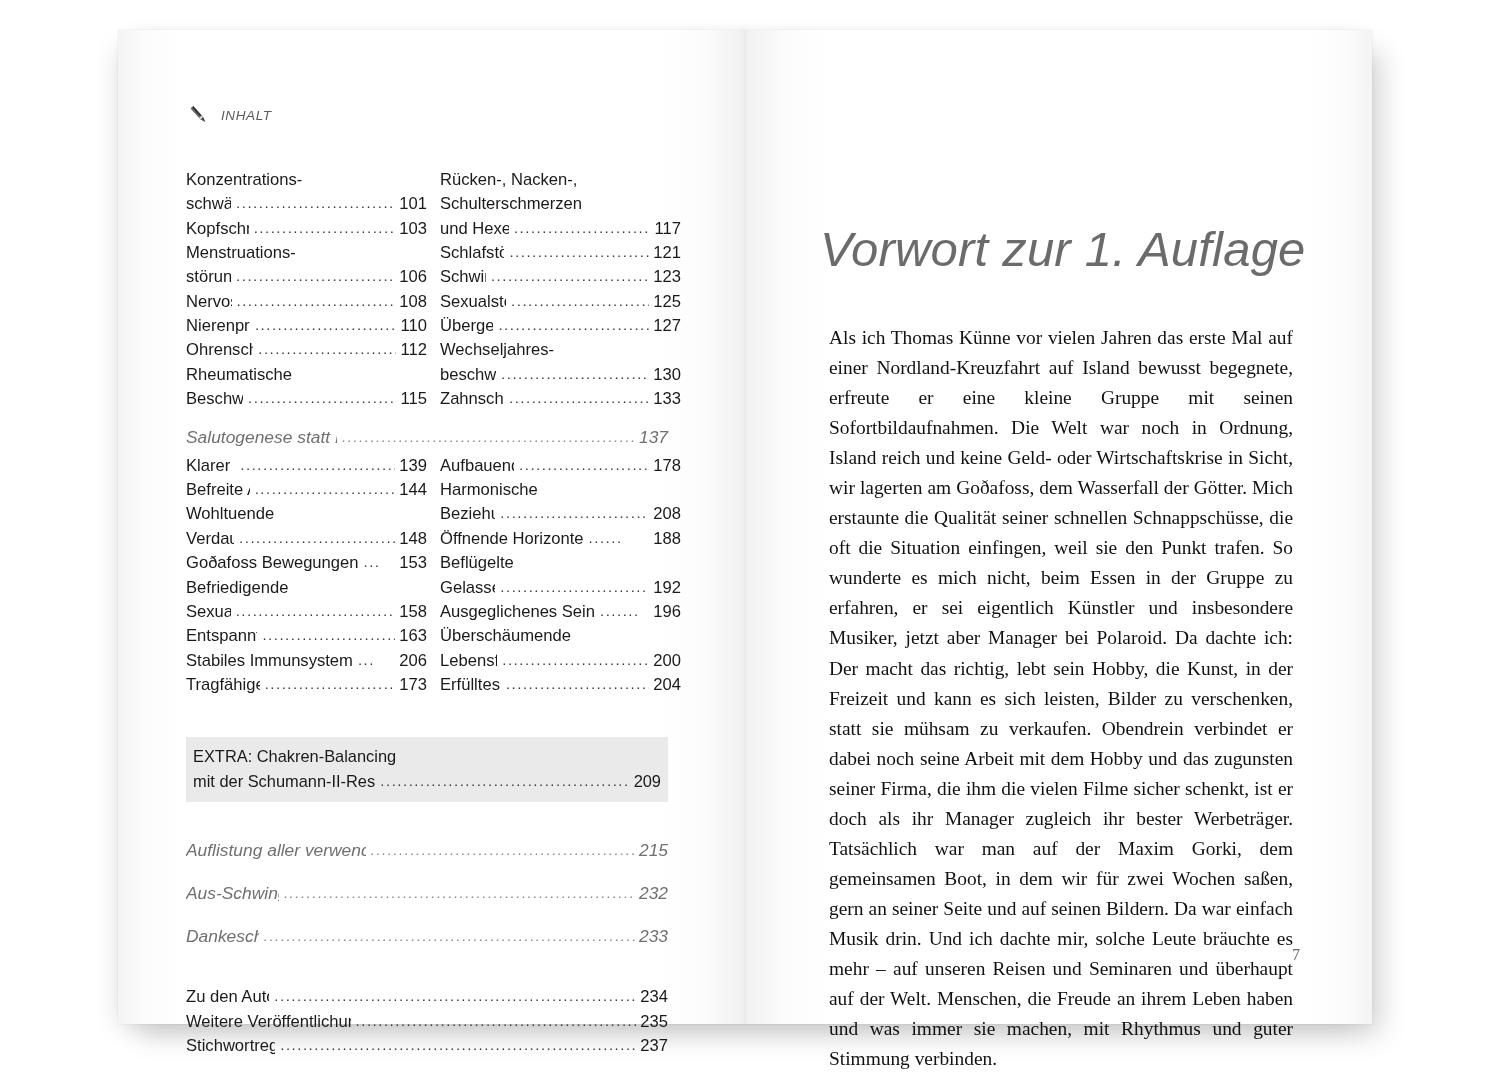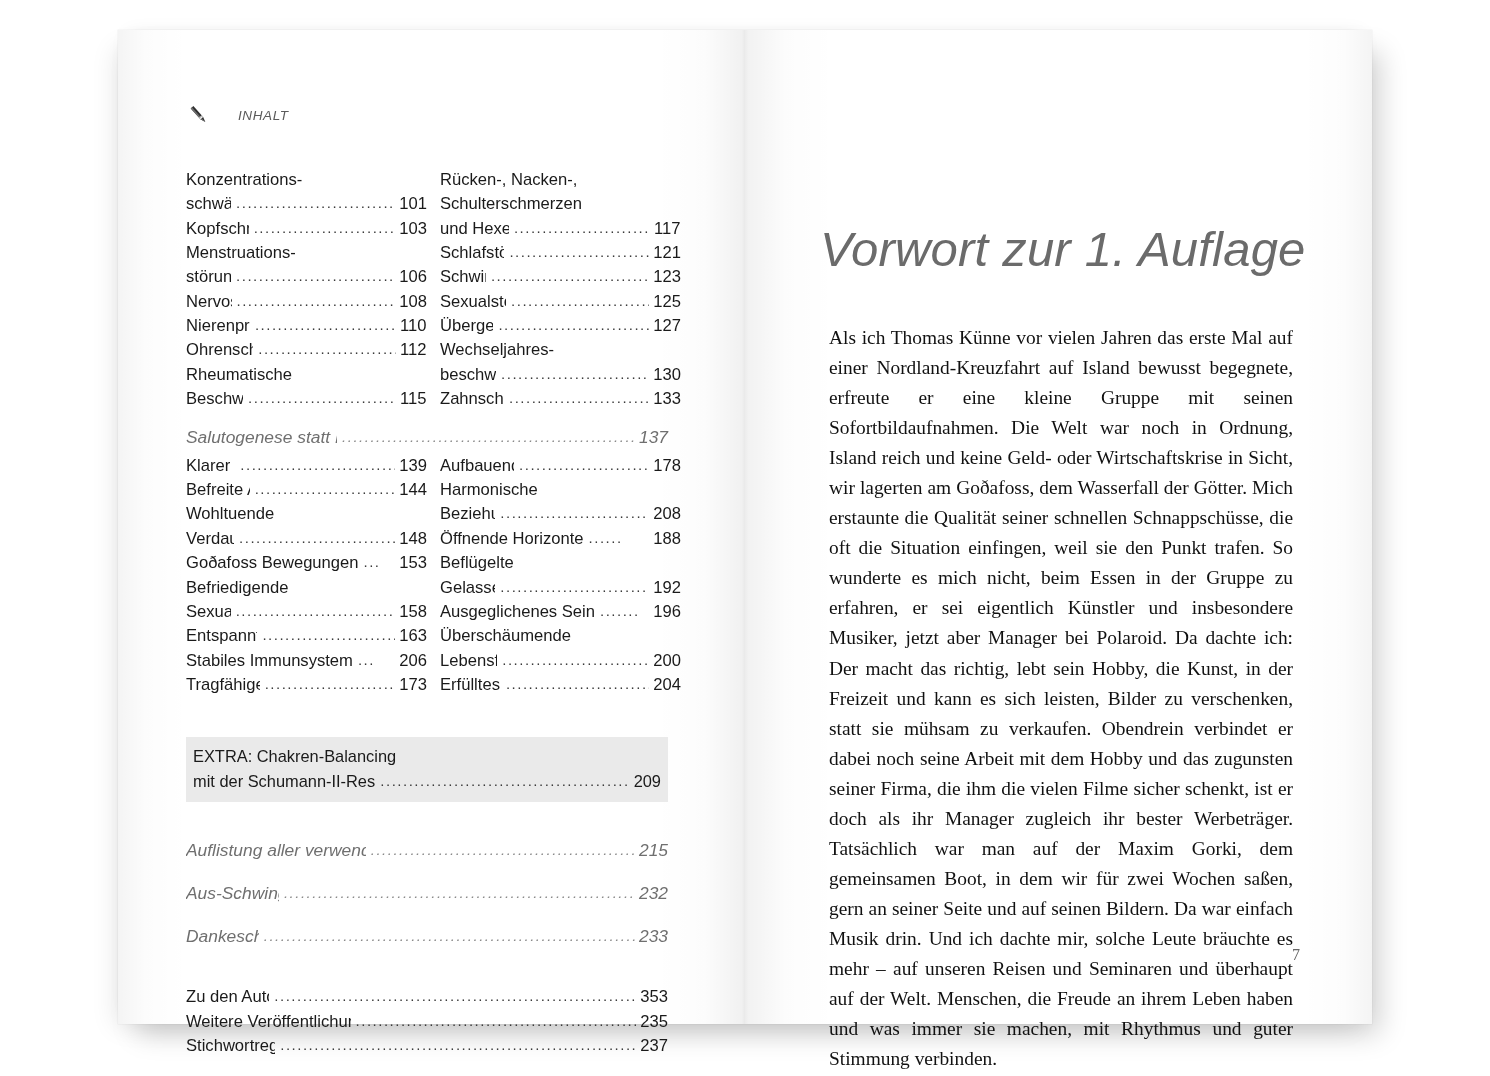--- a/index.html
+++ b/index.html
@@ -72,21 +72,21 @@
     pointer-events: none;
   }
 
   
   #running-head {
     position: absolute;
     left: 68px;
     top: 72px;
     display: flex;
     align-items: center;
-    gap: 26px;
+    gap: 9px;
     z-index: 3;
   }
   #running-head .pen-icon {
     width: 26px;
     height: 26px;
     display: block;
   }
   #running-head .rh-label {
     font-family: "Liberation Sans", sans-serif;
     font-style: italic;
@@ -133,21 +133,21 @@
     white-space: nowrap;
     color: #3a3a3a;
     font-size: 15px;
     letter-spacing: 1.5px;
     min-width: 0;
     position: relative;
     top: -1px;
   }
   .entry .page-no {
     flex: 0 0 auto;
-    text-align: left;
+    text-align: right;
     min-width: 27px;
   }
 
   
   .entry.section {
     font-style: italic;
     color: #6f6f6f;
     font-size: 17.4px;
   }
   .entry.section .leader { color: #8a8a8a; }
@@ -462,21 +462,21 @@
           <span class="title">Dankeschön</span>
           <span class="leader">.......................................................................................</span>
           <span class="page-no">233</span>
         </div>
       </div>
 
       <div id="tail-list">
         <div class="entry">
           <span class="title">Zu den Autoren</span>
           <span class="leader">.......................................................................................</span>
-          <span class="page-no">353</span>
+          <span class="page-no">234</span>
         </div>
         <div class="entry">
           <span class="title">Weitere Veröffentlichungen der Autoren</span>
           <span class="leader">.......................................................................................</span>
           <span class="page-no">235</span>
         </div>
         <div class="entry">
           <span class="title">Stichwortregister</span>
           <span class="leader">.......................................................................................</span>
           <span class="page-no">237</span>

